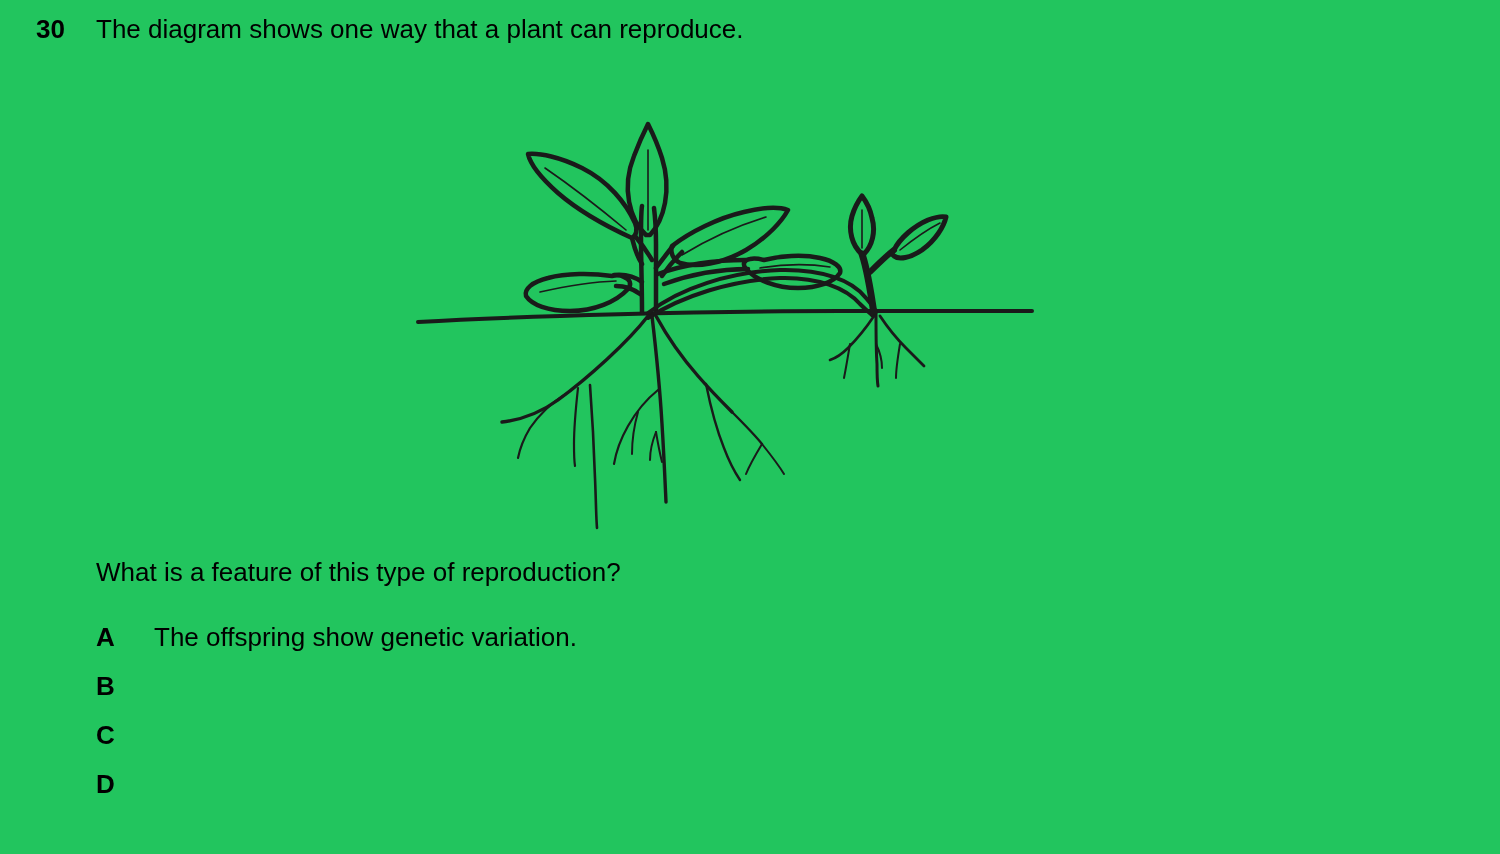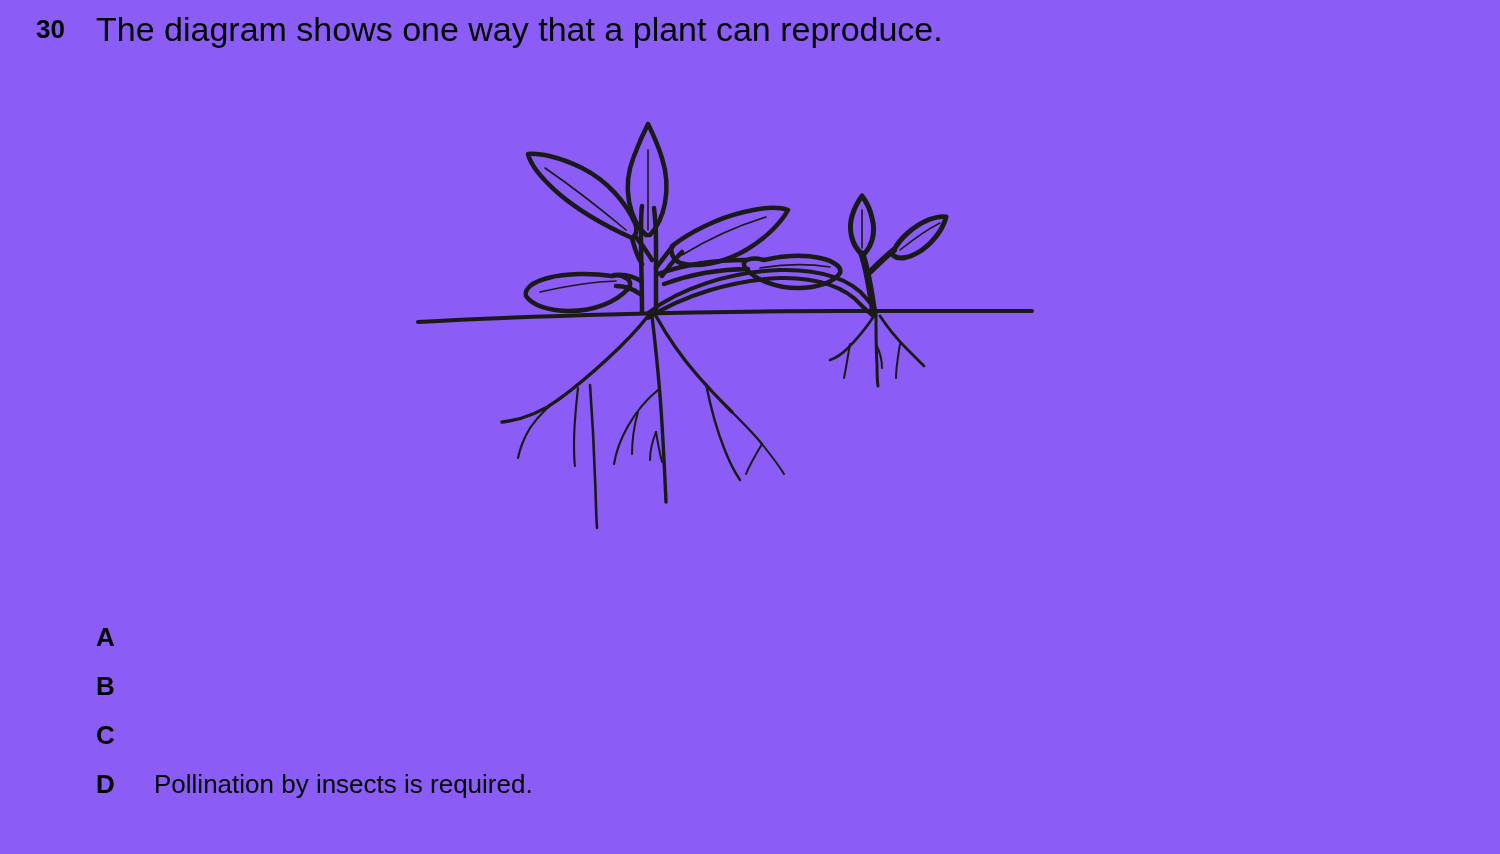--- a/index.html
+++ b/index.html
@@ -10,41 +10,41 @@
   }
   body {
     font-family: "Liberation Sans", sans-serif;
     color: #000000;
     -webkit-font-smoothing: antialiased;
   }
   #page {
     position: relative;
     width: 1500px;
     height: 854px;
-    background: #8b5cf6;
+    background: #22c55e;
     overflow: hidden;
   }
 
   
   .stem-row {
     position: absolute;
     left: 36px;
     top: 12px;
     display: flex;
     align-items: flex-start;
   }
   .q-number {
     font-size: 26px;
     font-weight: bold;
     line-height: 34px;
     width: 60px;
     flex: 0 0 60px;
   }
   .q-text {
-    font-size: 34px;
+    font-size: 26px;
     line-height: 34px;
     white-space: nowrap;
   }
 
   
   .diagram-wrap {
     position: absolute;
     left: 380px;
     top: 60px;
     width: 700px;
@@ -206,35 +206,36 @@
           <path d="M 496 256 C 496 272 496 290 497 304 C 497 314 497 320 498 326" stroke-width="3"></path>
           <path d="M 496 284 C 500 292 502 300 502 308" stroke-width="2"></path>
           <path d="M 500 256 C 508 268 518 280 526 288 C 534 296 540 302 544 306" stroke-width="2.8"></path>
           <path d="M 520 284 C 518 296 516 308 516 318" stroke-width="2"></path>
         </g>
 
       </g>
     </svg>
   </div>
 
+  <div class="lead-in">What is a feature of this type of reproduction?</div>
 
   <div class="options">
 
     <div class="option-row">
       <div class="option-letter">A</div>
+      <div class="option-text">The offspring show genetic variation.</div>
     </div>
 
     <div class="option-row">
       <div class="option-letter">B</div>
     </div>
 
     <div class="option-row">
       <div class="option-letter">C</div>
     </div>
 
     <div class="option-row">
       <div class="option-letter">D</div>
-      <div class="option-text">Pollination by insects is required.</div>
     </div>
 
   </div>
 
 </div>
 
 </body></html>

